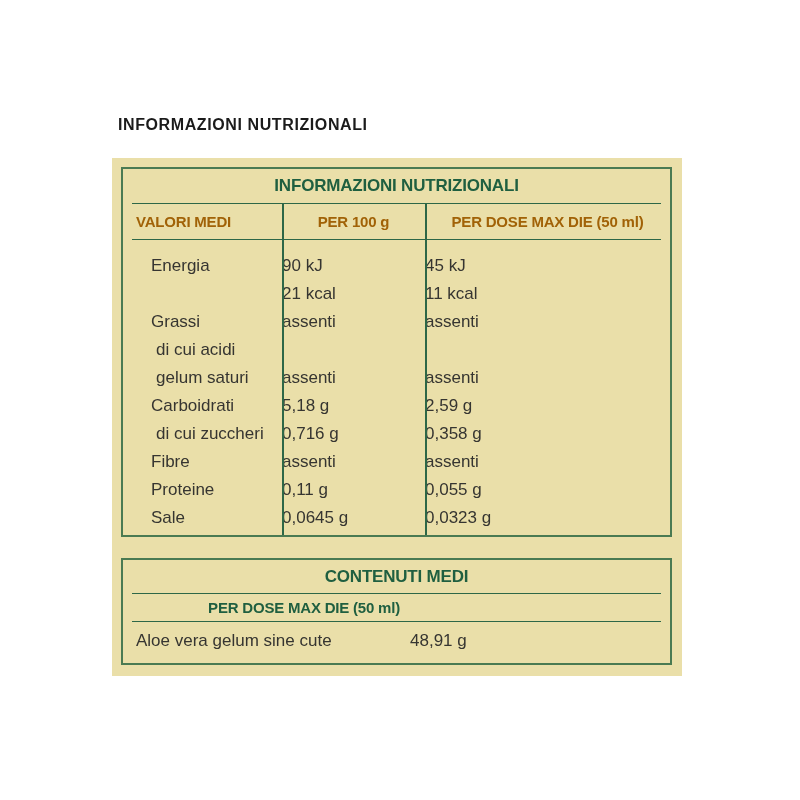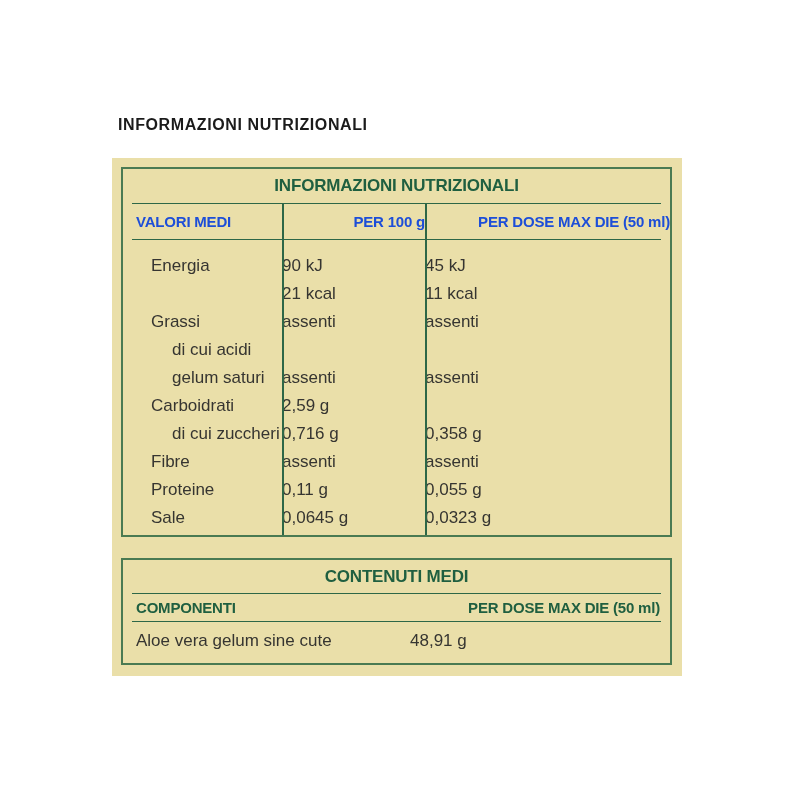--- a/index.html
+++ b/index.html
@@ -18,30 +18,30 @@
   .t2{top:400px;height:103px;}
 
   .t-title{text-align:center;font-weight:bold;color:#1f5f40;
     font-size:17px;letter-spacing:-0.2px;}
   .t1 .t-title{line-height:34px;height:34px;}
   .t2 .t-title{line-height:33px;height:33px;}
 
   .rule{border-top:1.5px solid #2e6747;margin:0 9px;height:0;}
 
   .t1-header{display:grid;grid-template-columns:159px 143px 1fr;
-    line-height:35px;height:35px;font-weight:bold;color:#1d4ed8;
+    line-height:35px;height:35px;font-weight:bold;color:#a16207;
     font-size:15px;letter-spacing:-0.2px;}
   .hc1{padding-left:13px;}
-  .hc2,.hc3{text-align:right;}
+  .hc2,.hc3{text-align:center;}
 
   .t1-body{padding-top:12px;font-size:17px;color:#363531;}
   .t1-row{display:grid;grid-template-columns:159px 143px 1fr;
     line-height:28px;height:28px;}
   .lab{padding-left:28px;white-space:nowrap;}
-  .lab.indent{padding-left:49px;}
+  .lab.indent{padding-left:33px;}
   .val{text-align:left;}
 
   .vline{position:absolute;top:34px;bottom:0;width:1.5px;background:#2e6747;}
   .v1{left:159px;}
   .v2{left:302px;}
 
   .t2-header{display:grid;grid-template-columns:1fr 260px;
     line-height:27px;height:27px;font-weight:bold;color:#1f5f40;
     font-size:15px;letter-spacing:-0.2px;}
   .t2-header .h-left{padding-left:13px;}
@@ -93,20 +93,21 @@
           <div class="val"></div>
           <div class="val"></div>
         </div>
         <div class="t1-row">
           <div class="lab indent">gelum saturi</div>
           <div class="val">assenti</div>
           <div class="val">assenti</div>
         </div>
         <div class="t1-row">
           <div class="lab">Carboidrati</div>
+          <div class="val">5,18 g</div>
           <div class="val">2,59 g</div>
         </div>
         <div class="t1-row">
           <div class="lab indent">di cui zuccheri</div>
           <div class="val">0,716 g</div>
           <div class="val">0,358 g</div>
         </div>
         <div class="t1-row">
           <div class="lab">Fibre</div>
           <div class="val">assenti</div>
@@ -126,21 +127,20 @@
 
       <div class="vline v1"></div>
       <div class="vline v2"></div>
     </section>
 
     <section class="tbl t2">
       <div class="t-title">CONTENUTI MEDI</div>
       <div class="rule"></div>
 
       <div class="t2-header">
-        <div class="h-left">COMPONENTI</div>
         <div class="h-right">PER DOSE MAX DIE (50 ml)</div>
       </div>
       <div class="rule"></div>
 
       <div class="t2-row">
         <div class="lab">Aloe vera gelum sine cute</div>
         <div class="val">48,91 g</div>
       </div>
     </section>
 

